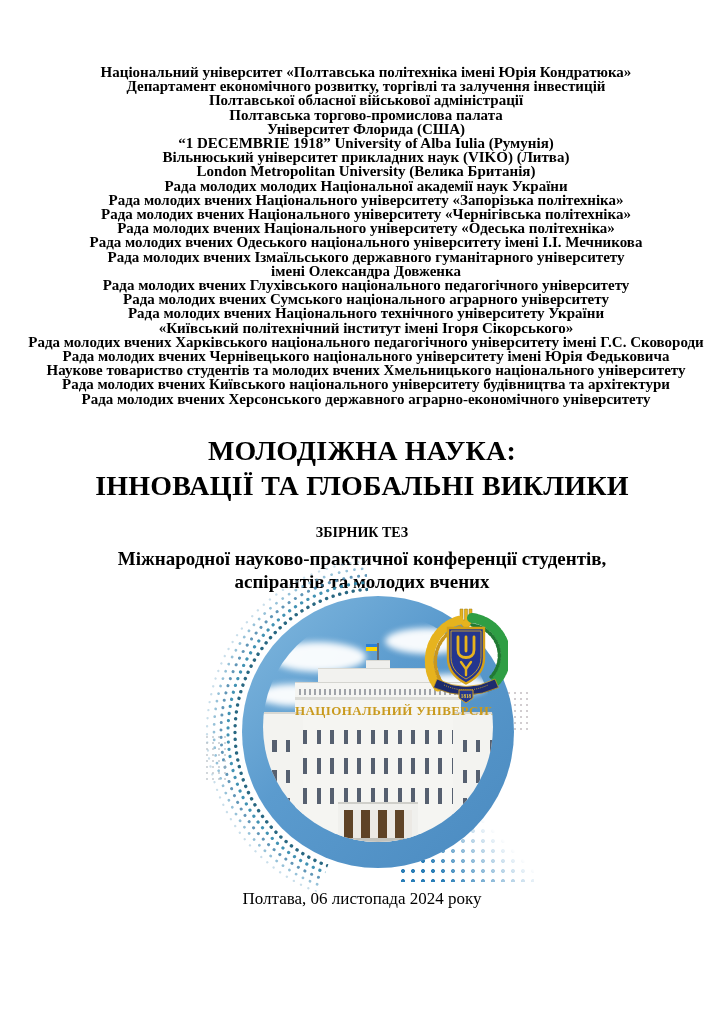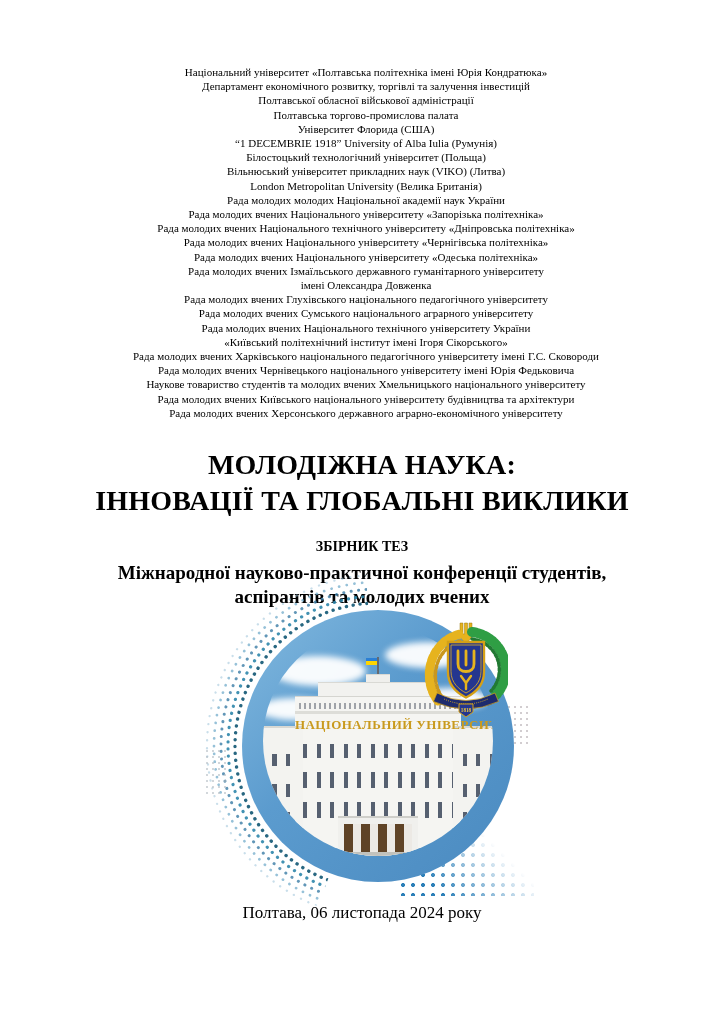--- a/index.html
+++ b/index.html
@@ -1,21 +1,21 @@
 <!DOCTYPE html>
 <html lang="uk"><head>
 <meta charset="utf-8">
 <style>
   html,body{margin:0;padding:0;background:#ffffff;}
   body{width:724px;height:1024px;font-family:"Liberation Serif","DejaVu Serif",serif;color:#000;}
   .page{position:relative;width:724px;height:1024px;overflow:hidden;background:#fff;}
 
   
   .org-list{padding-top:65px;text-align:center;}
-  .org-line{font-weight:normal;font-size:11px;line-height:14.2px;white-space:nowrap;padding-left:8px;}
+  .org-line{font-weight:bold;font-size:15px;line-height:14.2px;white-space:nowrap;padding-left:8px;}
 
   
   .title{margin:27px 0 16px;text-align:center;font-weight:bold;font-size:28px;line-height:35.5px;letter-spacing:.2px;}
   .title span{display:block;}
   .collection{margin-top:14px;text-align:center;font-weight:bold;font-size:14px;line-height:25px;}
   .subtitle{margin-top:2px;text-align:center;font-weight:bold;font-size:19px;line-height:23.5px;}
   .subtitle span{display:block;}
 
   
   .figure{position:relative;height:288px;}
@@ -76,28 +76,27 @@
 
 <div class="page">
 
   <div class="org-list">
       <div class="org-line">Національний університет «Полтавська політехніка імені Юрія Кондратюка»</div>
       <div class="org-line">Департамент економічного розвитку, торгівлі та залучення інвестицій</div>
       <div class="org-line">Полтавської обласної військової адміністрації</div>
       <div class="org-line">Полтавська торгово-промислова палата</div>
       <div class="org-line">Університет Флорида (США)</div>
       <div class="org-line">“1 DECEMBRIE 1918” University of Alba Iulia (Румунія)</div>
-      <div class="org-line">Білостоцький технологічний університет (Польща)</div>
       <div class="org-line">Вільнюський університет прикладних наук (VIKO) (Литва)</div>
       <div class="org-line">London Metropolitan University (Велика Британія)</div>
       <div class="org-line">Рада молодих молодих Національної академії наук України</div>
       <div class="org-line">Рада молодих вчених Національного університету «Запорізька політехніка»</div>
-      <div class="org-line">Рада молодих вчених Національного технічного університету «Дніпровська політехніка»</div>
       <div class="org-line">Рада молодих вчених Національного університету «Чернігівська політехніка»</div>
       <div class="org-line">Рада молодих вчених Національного університету «Одеська політехніка»</div>
+      <div class="org-line">Рада молодих вчених Одеського національного університету імені І.І. Мечникова</div>
       <div class="org-line">Рада молодих вчених Ізмаїльського державного гуманітарного університету</div>
       <div class="org-line">імені Олександра Довженка</div>
       <div class="org-line">Рада молодих вчених Глухівського національного педагогічного університету</div>
       <div class="org-line">Рада молодих вчених Сумського національного аграрного університету</div>
       <div class="org-line">Рада молодих вчених Національного технічного університету України</div>
       <div class="org-line">«Київський політехнічний інститут імені Ігоря Сікорського»</div>
       <div class="org-line">Рада молодих вчених Харківського національного педагогічного університету імені Г.С. Сковороди</div>
       <div class="org-line">Рада молодих вчених Чернівецького національного університету імені Юрія Федьковича</div>
       <div class="org-line">Наукове товариство студентів та молодих вчених Хмельницького національного університету</div>
       <div class="org-line">Рада молодих вчених Київського національного університету будівництва та архітектури</div>

